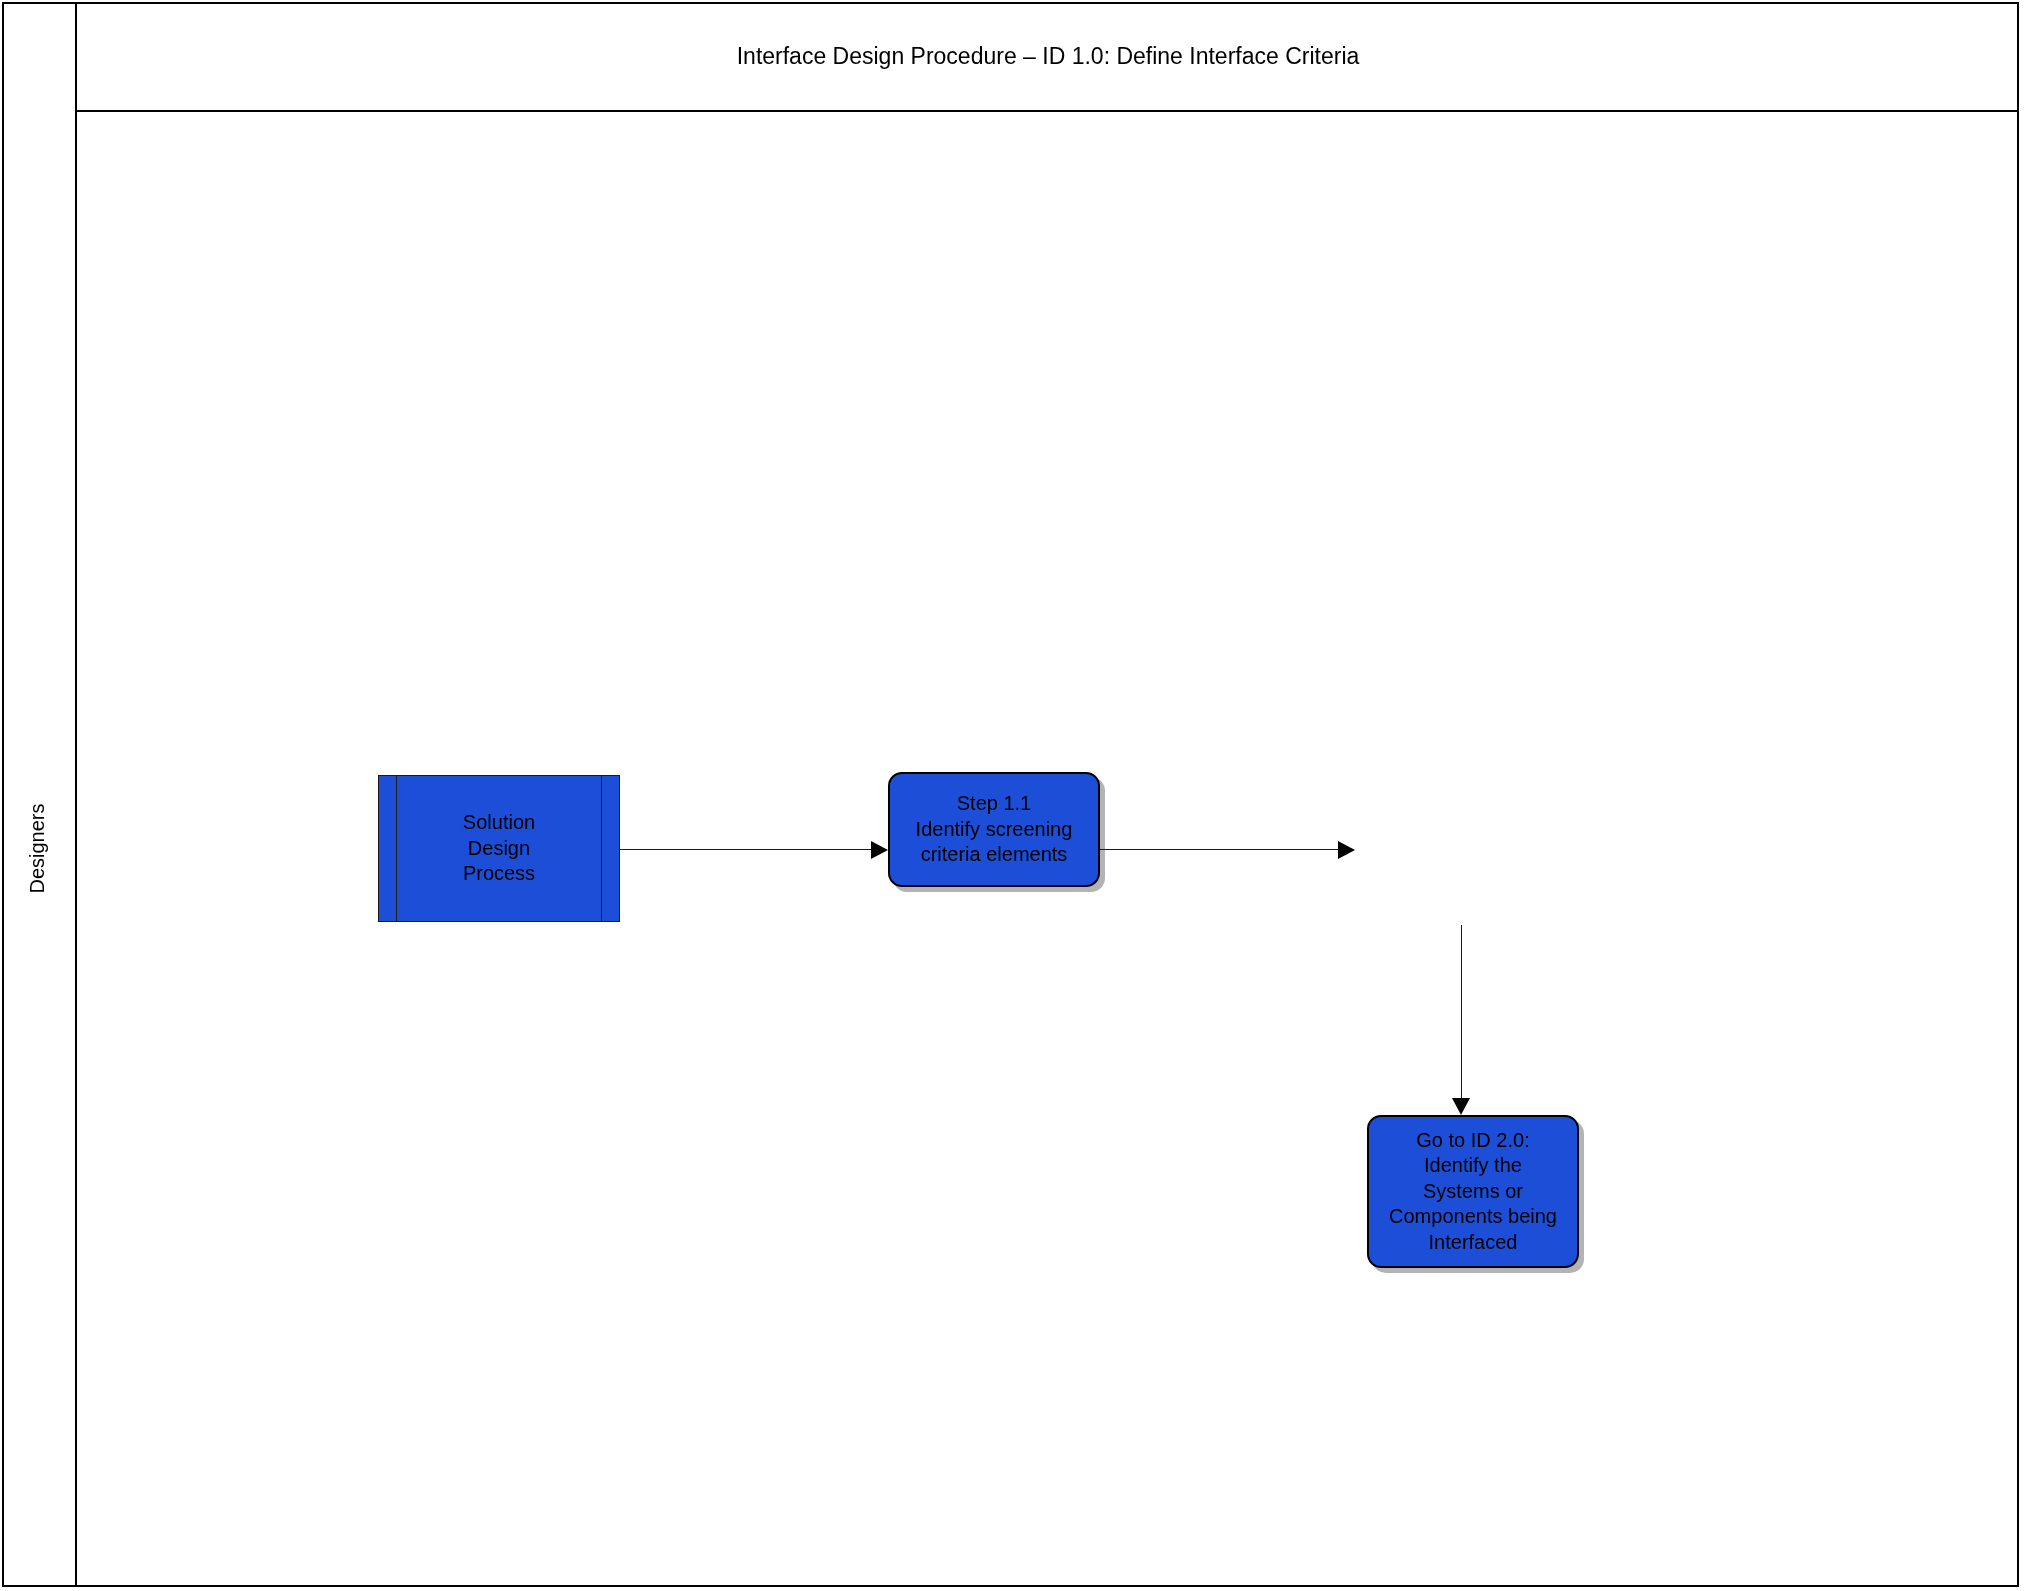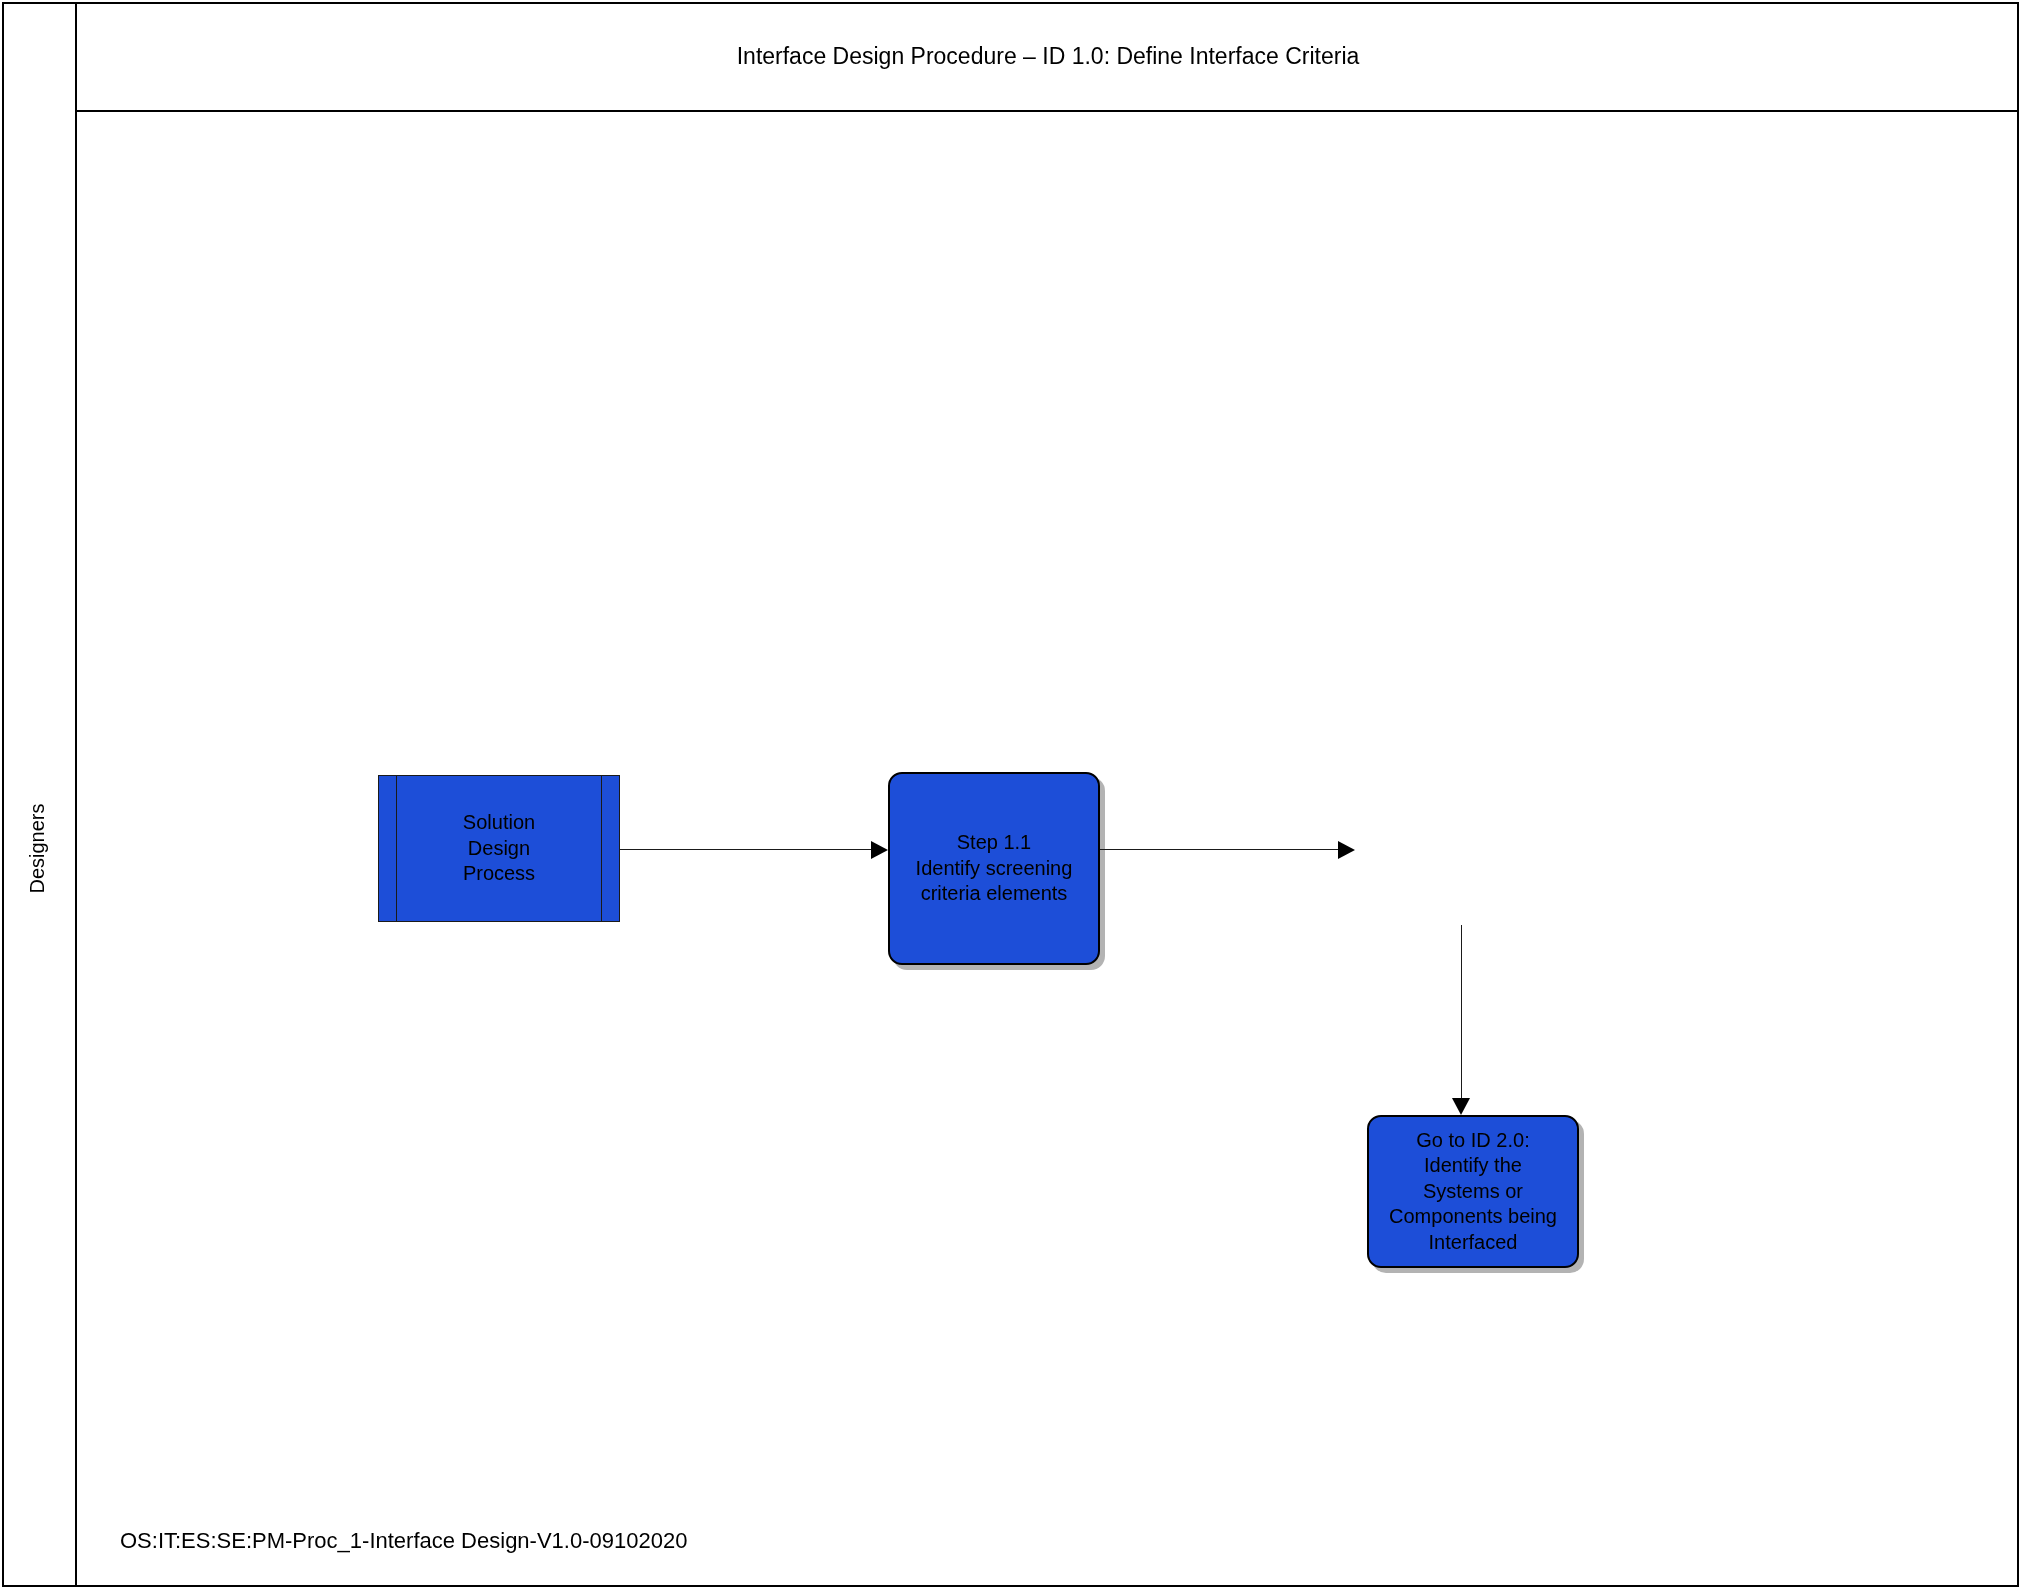--- a/index.html
+++ b/index.html
@@ -170,30 +170,29 @@
 
   <div class="node predefined" style="left:378px; top:775px; width:242px; height:147px;">
     <span class="inner-rule left"></span>
     <span class="inner-rule right"></span>
     <span class="node-text">Solution<br>Design<br>Process</span>
   </div>
 
   <div class="conn-h" style="left:620px; top:849px; width:252px;"></div>
   <div class="arrow-right" style="left:871px; top:841px;"></div>
 
-  <div class="node rounded" style="left:888px; top:772px; width:212px; height:193px;">
+  <div class="node rounded" style="left:888px; top:772px; width:212px; height:115px;">
     <span class="node-text">Step 1.1<br>Identify screening<br>criteria elements</span>
   </div>
 
   <div class="conn-h" style="left:1100px; top:849px; width:239px;"></div>
   <div class="arrow-right" style="left:1338px; top:841px;"></div>
 
 
   <div class="conn-v" style="left:1461px; top:925px; height:175px;"></div>
   <div class="arrow-down" style="left:1452px; top:1098px;"></div>
 
   <div class="node rounded" style="left:1355px; top:1115px; width:212px; height:153px;margin-left:12px;">
     <span class="node-text">Go to ID 2.0:<br>Identify the<br>Systems or<br>Components being<br>Interfaced</span>
   </div>
 
-  <div class="footer-code">OS:IT:ES:SE:PM-Proc_1-Interface Design-V1.0-09102020</div>
 
 </div>
 
 </body></html>

